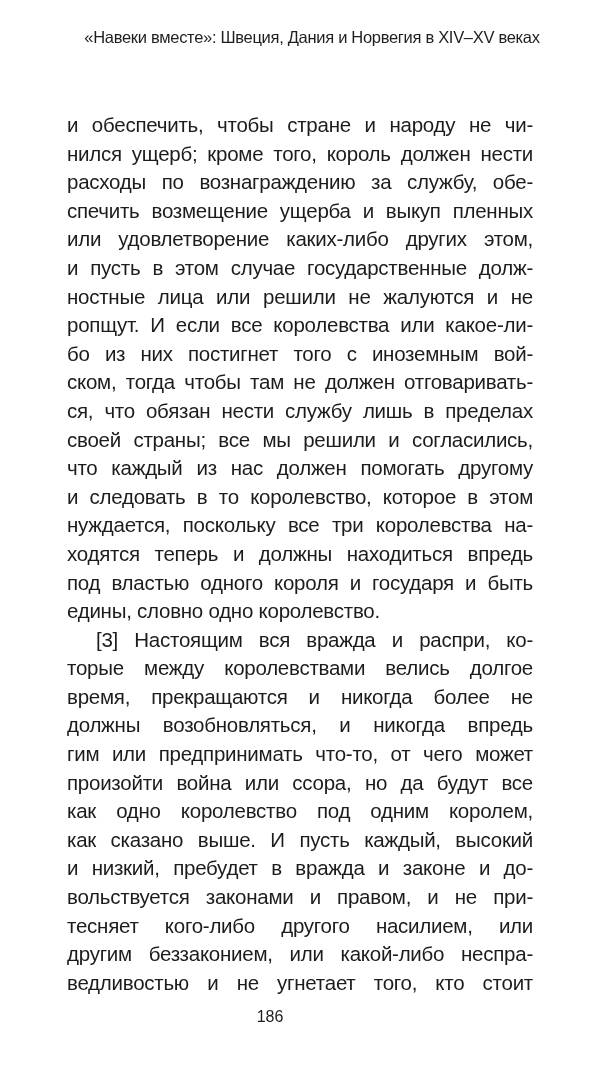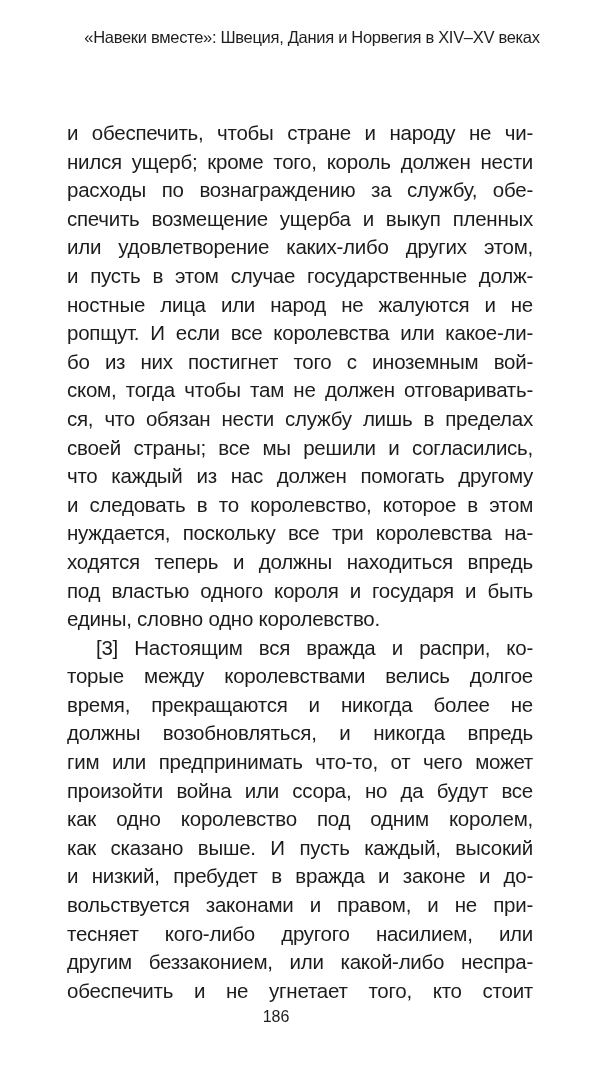--- a/index.html
+++ b/index.html
@@ -4,45 +4,45 @@
   <style>
     html, body { margin: 0; padding: 0; }
     body {
       width: 600px; height: 1080px; background: #ffffff; position: relative; overflow: hidden;
       color: #1c1c1c; font-family: "Liberation Sans", "DejaVu Sans", sans-serif;
     }
     .running-head {
       position: absolute; top: 28px; left: 12px; width: 600px; text-align: center;
       font-size: 16.5px; letter-spacing: -0.3px; color: #1e1e1e;
     }
-    .text-block { position: absolute; left: 67px; top: 111px; width: 466px; margin-top: 8px; }
+    .text-block { position: absolute; left: 67px; top: 111px; width: 466px; }
     .line {
       display: block; height: 28.6px; line-height: 28.6px; font-size: 20.5px;
       white-space: nowrap; text-align: justify; text-align-last: justify; letter-spacing: -0.25px;
     }
     .line.last { text-align-last: left; }
     .line.indent { padding-left: 29px; }
     .page-number {
-      position: absolute; top: 1008px; left: 6px; width: 540px; text-align: center;
+      position: absolute; top: 1008px; left: 0; width: 540px; text-align: center;
       font-size: 16px; color: #1e1e1e;
     }
   </style>
 </head>
 <body>
 
 <div class="running-head">«Навеки вместе»: Швеция, Дания и Норвегия в XIV–XV веках</div>
 
 <div class="text-block">
   <span class="line">и обеспечить, чтобы стране и народу не чи-</span>
   <span class="line">нился ущерб; кроме того, король должен нести</span>
   <span class="line">расходы по вознаграждению за службу, обе-</span>
   <span class="line">спечить возмещение ущерба и выкуп пленных</span>
   <span class="line">или удовлетворение каких-либо других этом,</span>
   <span class="line">и пусть в этом случае государственные долж-</span>
-  <span class="line">ностные лица или народ не жалуются и не</span>
+  <span class="line">ностные лица или решили не жалуются и не</span>
   <span class="line">ропщут. И если все королевства или какое-ли-</span>
   <span class="line">бо из них постигнет того с иноземным вой-</span>
   <span class="line">ском, тогда чтобы там не должен отговаривать-</span>
   <span class="line">ся, что обязан нести службу лишь в пределах</span>
   <span class="line">своей страны; все мы решили и согласились,</span>
   <span class="line">что каждый из нас должен помогать другому</span>
   <span class="line">и следовать в то королевство, которое в этом</span>
   <span class="line">нуждается, поскольку все три королевства на-</span>
   <span class="line">ходятся теперь и должны находиться впредь</span>
   <span class="line">под властью одного короля и государя и быть</span>
@@ -52,16 +52,16 @@
   <span class="line">время, прекращаются и никогда более не</span>
   <span class="line">должны возобновляться, и никогда впредь</span>
   <span class="line">гим или предпринимать что-то, от чего может</span>
   <span class="line">произойти война или ссора, но да будут все</span>
   <span class="line">как одно королевство под одним королем,</span>
   <span class="line">как сказано выше. И пусть каждый, высокий</span>
   <span class="line">и низкий, пребудет в вражда и законе и до-</span>
   <span class="line">вольствуется законами и правом, и не при-</span>
   <span class="line">тесняет кого-либо другого насилием, или</span>
   <span class="line">другим беззаконием, или какой-либо неспра-</span>
-  <span class="line">обеспечить и не угнетает того, кто стоит</span>
+  <span class="line">ведливостью и не угнетает того, кто стоит</span>
 </div>
 
 <div class="page-number">186</div>
 
 </body></html>

